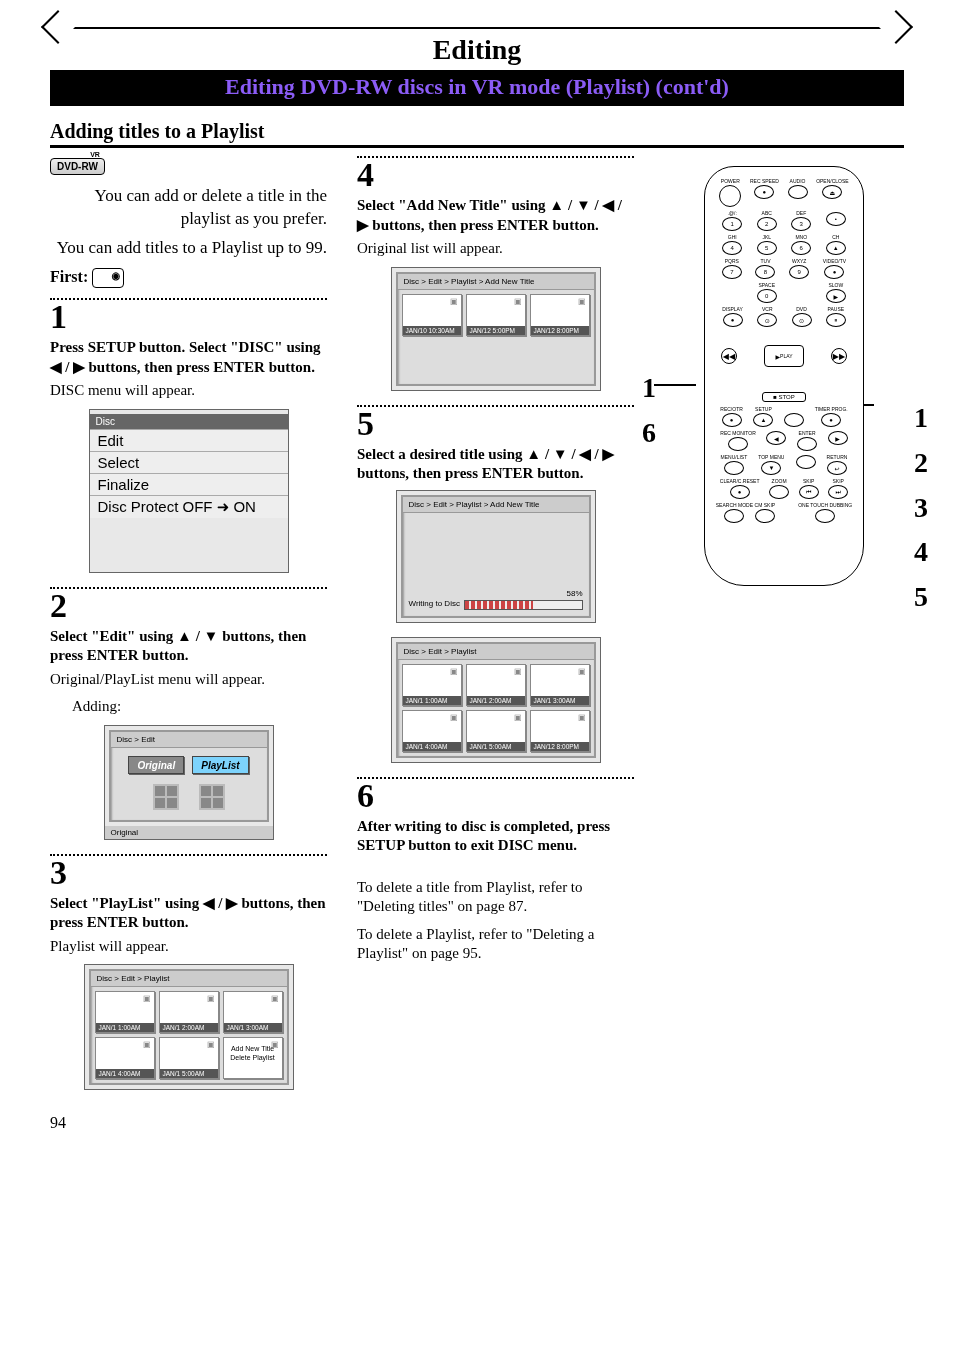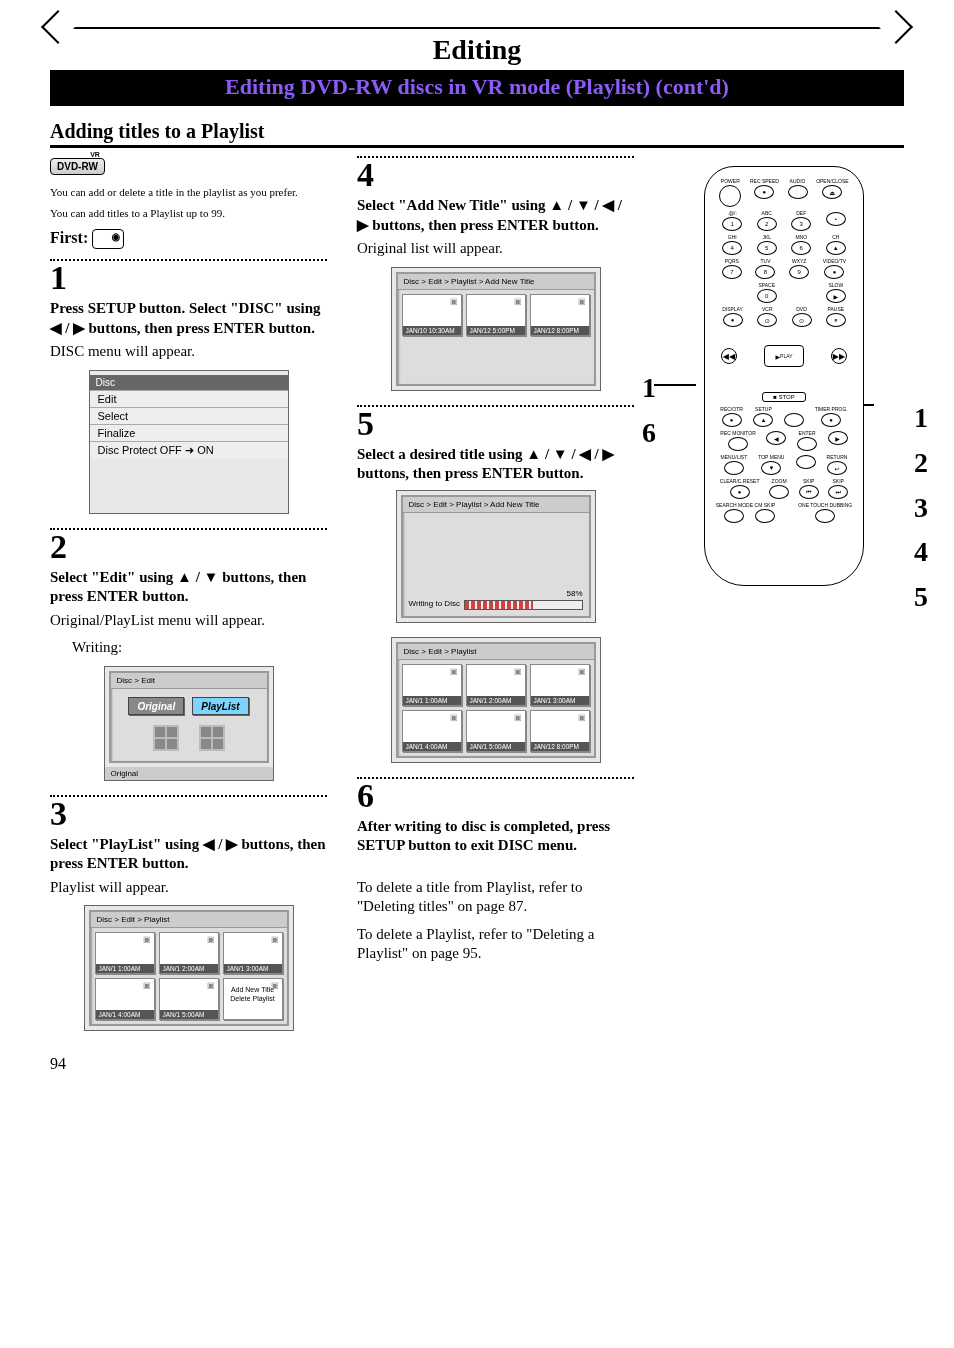--- a/index.html
+++ b/index.html
@@ -11,33 +11,33 @@
   .diamond-l, .diamond-r { position:absolute; width:24px; height:24px; border:2px solid #000; transform: rotate(45deg); background:#fff; top:-5px; }
   .diamond-l { left:-4px; border-right:none; border-top:none; }
   .diamond-r { right:-4px; border-left:none; border-bottom:none; }
   .banner { background:#000; color:#8b5cf6; font-weight:bold; font-size:22px; text-align:center; padding:4px 0 6px 0; margin-top:2px; margin-bottom:14px; }
   .section-heading { font-size:20px; font-weight:bold; border-bottom:3px solid #000; padding-bottom:2px; margin-bottom:8px; }
   .columns { display:flex; gap:30px; }
   .col { flex:1 1 0; min-width:0; }
   .col-right { flex:0 0 240px; position:relative; }
   .badge { display:inline-block; border:1.5px solid #000; border-radius:4px; padding:2px 6px; font-size:10px; font-weight:bold; font-family: Arial, sans-serif; margin-bottom:10px; background:linear-gradient(#eee,#ccc); position:relative; }
   .badge::before { content:"VR"; position:absolute; top:-8px; right:4px; font-size:7px; font-weight:bold; }
-  p.body { font-size:11px; line-height:1.35; margin-bottom:6px; }
+  p.body { font-size:17px; line-height:1.35; margin-bottom:6px;text-align:right; }
   .first-line { font-size:16px; font-weight:bold; margin:8px 0 6px 0; }
   .first-icon { display:inline-block; width:32px; height:20px; border:1.5px solid #000; border-radius:4px; vertical-align:middle; background:#fff; position:relative; }
   .first-icon::after { content:"◉"; position:absolute; right:3px; top:1px; font-size:10px; }
   .dotsep { border:none; border-top:2px dotted #000; margin:10px 0 0 0; }
   .stepnum { font-size:34px; font-weight:bold; line-height:1; margin-bottom:4px; }
   .step-instr { font-size:15px; font-weight:bold; line-height:1.3; margin-bottom:4px; }
   .step-result { font-size:15px; line-height:1.3; margin-bottom:8px; }
   .screen { border:1px solid #666; background:#e8e8e8; margin:6px auto 14px auto; font-family: Arial, sans-serif; font-size:9px; }
   .screen-inset { border:2px solid #999; margin:4px; background:#ddd; box-shadow: inset 1px 1px 2px rgba(0,0,0,.3); }
   .disc-menu { padding:4px 0; }
   .disc-menu-title { background:#666; color:#fff; font-size:10px; padding:2px 6px; }
-  .disc-menu-item { border-top:1px solid #aaa; padding:2px 8px; font-size:11px; background:#eee; }
+  .disc-menu-item { border-top:1px solid #aaa; padding:2px 8px; font-size:15px; background:#eee; }
   .thumb-grid { display:grid; grid-template-columns: repeat(3,1fr); gap:4px; padding:4px; }
   .thumb { border:1px solid #888; background:#fff; height:42px; position:relative; box-shadow: 1px 1px 0 #888; }
   .thumb::before { content:"▣"; position:absolute; right:3px; top:2px; font-size:8px; color:#888; }
   .thumb-label { position:absolute; bottom:0; left:0; right:0; background:#555; color:#fff; font-size:6.5px; padding:1px 3px; white-space:nowrap; overflow:hidden; }
   .thumb-opt { font-size:7px; text-align:center; padding-top:6px; line-height:1.3; }
   .breadcrumb { font-size:8px; padding:3px 6px; background:#ccc; border-bottom:1px solid #999; }
   .orig-play { display:flex; gap:8px; justify-content:center; padding:8px 6px 4px 6px; }
   .op-btn { border:1.5px solid #444; padding:3px 8px 2px 8px; font-size:10px; font-weight:bold; font-style:italic; background:#7dd3fc; box-shadow:1px 1px 0 #666; }
   .op-btn.sel { background:#888; color:#fff; }
   .op-icons { display:flex; gap:20px; justify-content:center; padding:6px 0 10px 0; }
@@ -98,21 +98,21 @@
         <div class="disc-menu-item">Finalize</div>
         <div class="disc-menu-item">Disc Protect OFF ➜ ON</div>
         <div style="height:50px;"></div>
       </div>
     </div>
     <hr class="dotsep">
     
     <div class="stepnum">2</div>
     <p class="step-instr">Select "Edit" using ▲ / ▼ buttons, then press ENTER button.</p>
     <p class="step-result">Original/PlayList menu will appear.</p>
-    <p class="step-result indent">Writing:</p>
+    <p class="step-result indent">Adding:</p>
     <div class="screen" style="width:170px;">
       <div class="screen-inset">
         <div class="breadcrumb">Disc &gt; Edit</div>
         <div class="orig-play">
           <div class="op-btn sel">Original</div>
           <div class="op-btn">PlayList</div>
         </div>
         <div class="op-icons">
           <div class="op-ic">
               <span></span>

